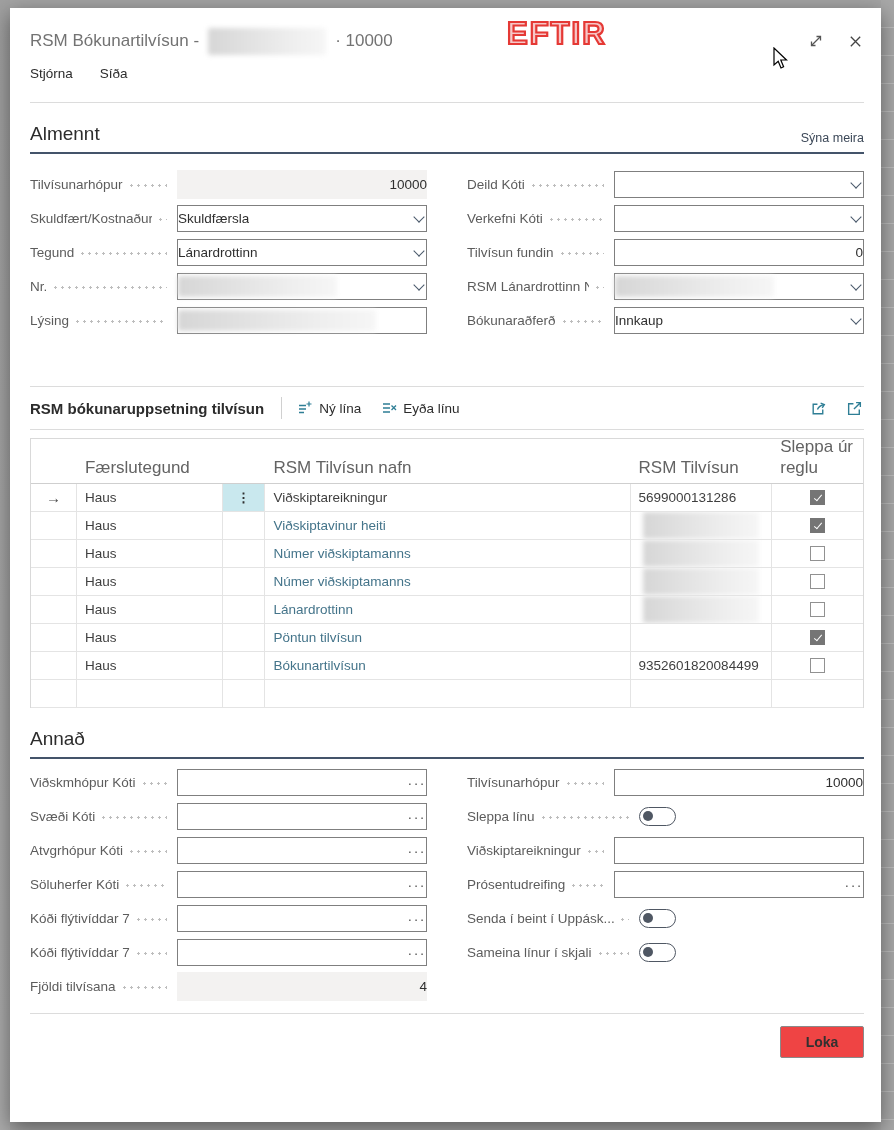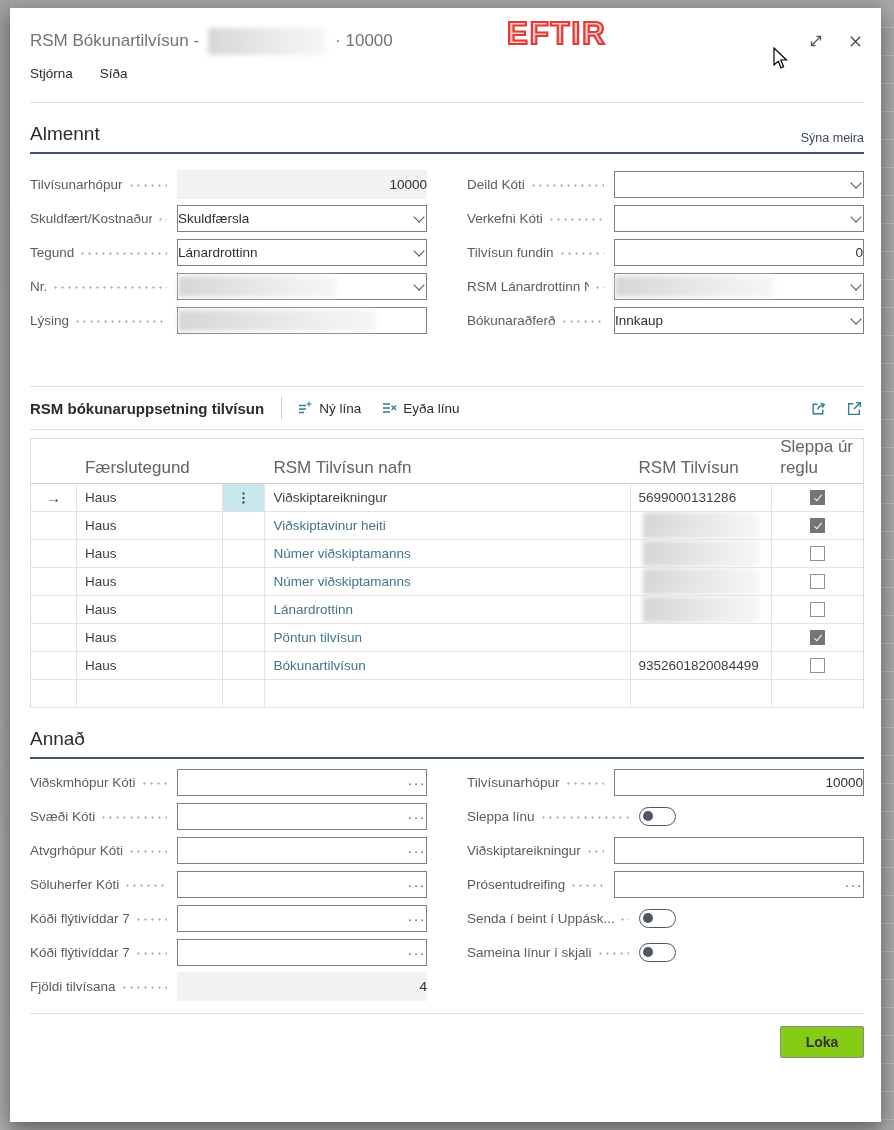--- a/index.html
+++ b/index.html
@@ -99,21 +99,21 @@
   .cb{width:15px;height:15px;border:1px solid #919191;background:#fff;display:flex;align-items:center;
     justify-content:center;cursor:pointer}
   .cb.checked{background:var(--cbchecked);border-color:var(--cbchecked)}
   .tick{width:4px;height:8px;border-right:1.8px solid #fff;border-bottom:1.8px solid #fff;
     transform:rotate(40deg);margin-top:-2px}
   .cell-redact{width:93%;height:27px;margin:0 auto;border-radius:0}
 
   
   .footer-divider{border-top:1px solid #dcdcdc;margin:13px 17px 0 20px}
   .footer{display:flex;justify-content:flex-end;padding:12px 17px 0 20px}
-  .close-btn{min-width:84px;height:32px;border:1px solid #8a8a8a;background:#84cc16;border-radius:2px;
+  .close-btn{min-width:84px;height:32px;border:1px solid #8a8a8a;background:#ef4444;border-radius:2px;
     font-family:inherit;font-size:14px;font-weight:700;color:#323130;cursor:pointer}
 
   .mouse-cursor{position:absolute;left:772px;top:47px;pointer-events:none}
   svg{display:block}
 </style>
 </head>
 <body>
 
 <div class="bg-strip-left"></div>
 <div class="bg-strip-right"></div>

